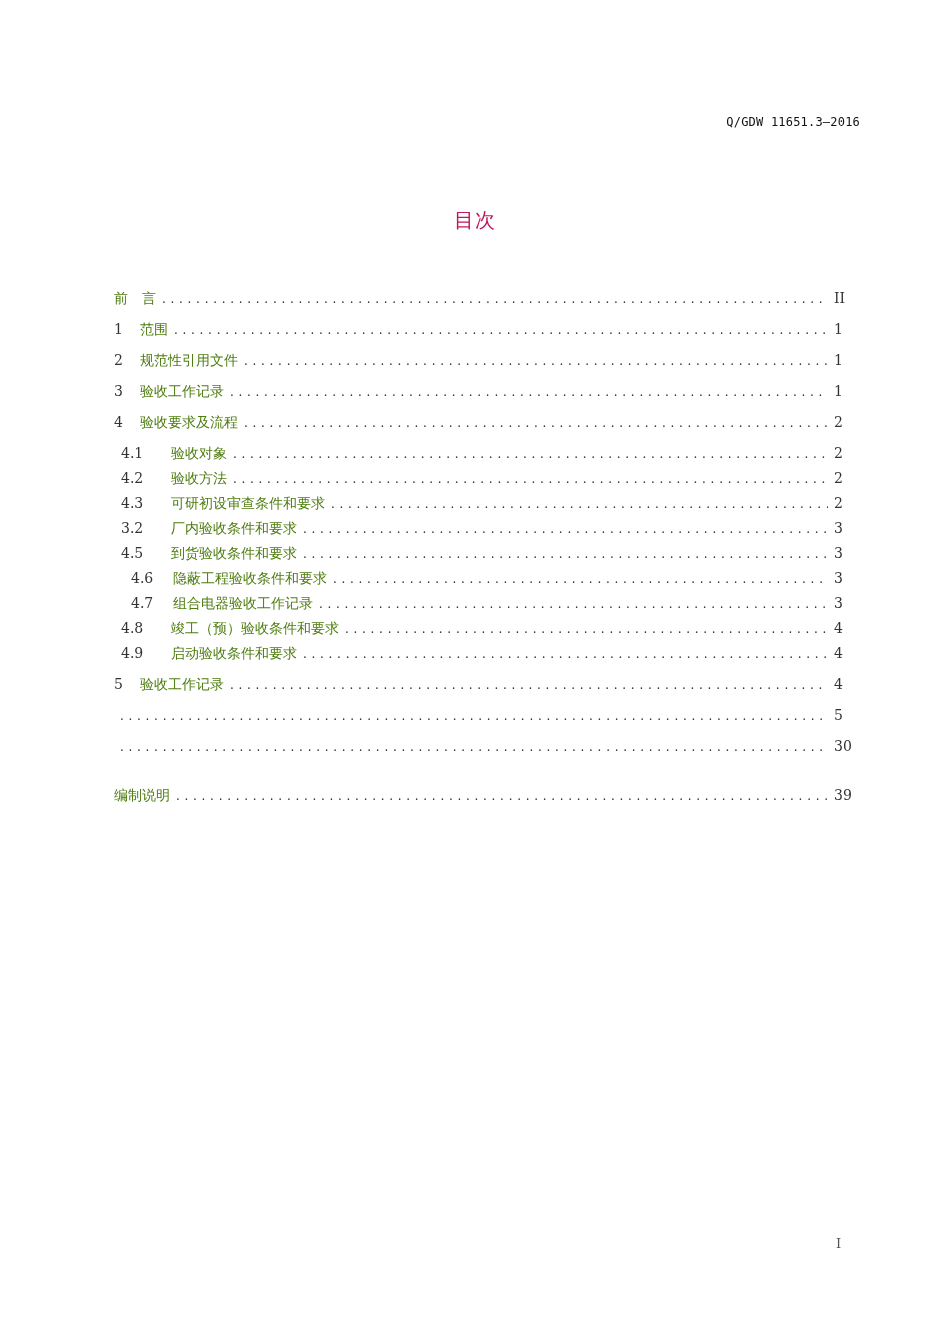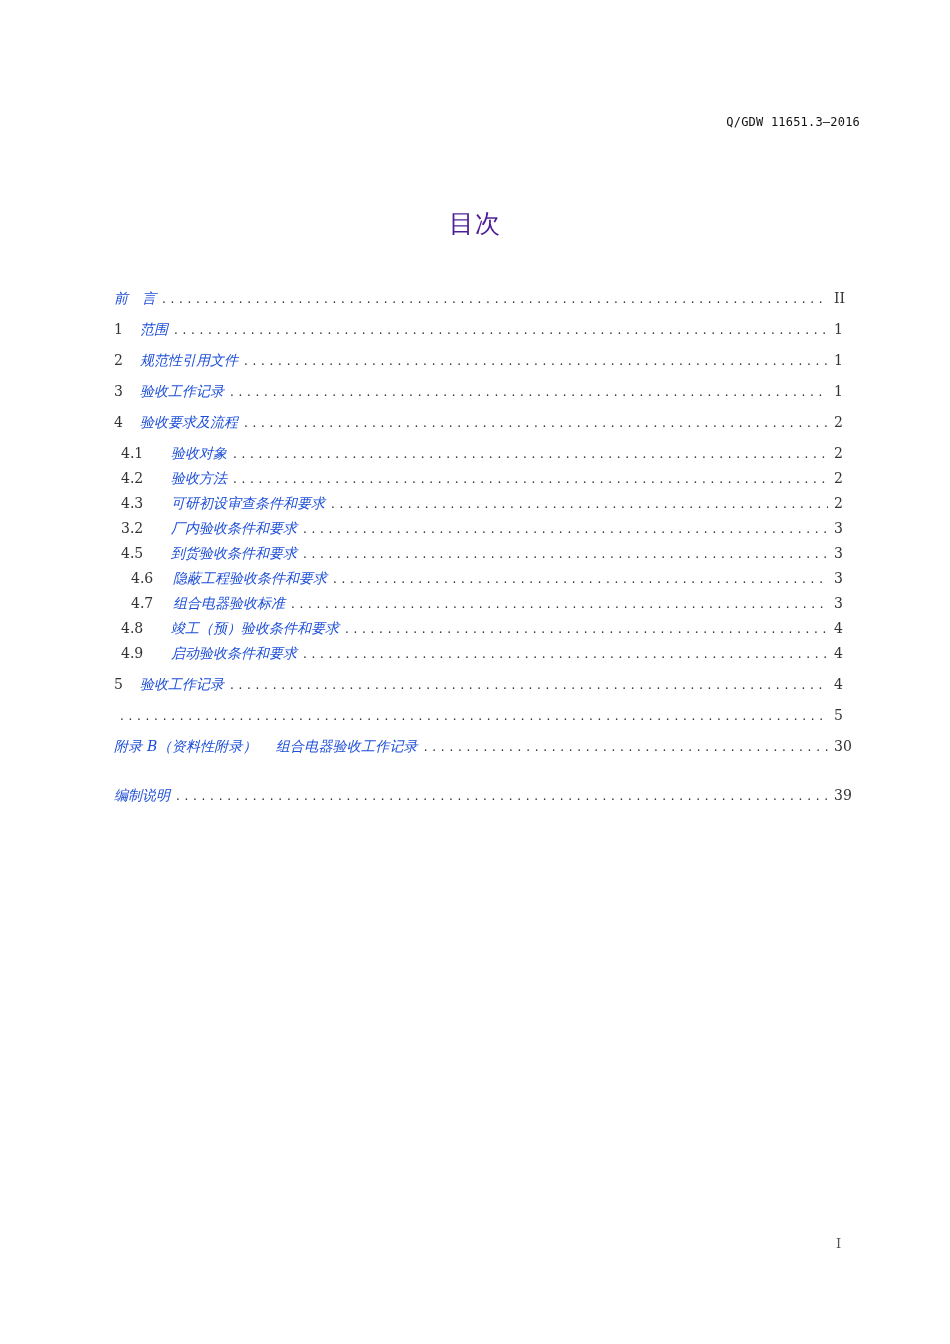--- a/index.html
+++ b/index.html
@@ -24,22 +24,22 @@
       letter-spacing: 0.2px;
       color: #111;
     }
     .toc-title {
       position: absolute;
       top: 207px;
       left: 0;
       width: 100%;
       text-align: center;
       font-family: "DejaVu Sans", "Liberation Sans", sans-serif;
-      font-size: 25px;
-      color: #4c1d95;
+      font-size: 20px;
+      color: #be185d;
       letter-spacing: 1px;
     }
     .toc {
       position: absolute;
       left: 114px;
       width: 738px;
       top: 0;
     }
     .toc-row {
       position: absolute;
@@ -55,22 +55,21 @@
     .toc-row .label {
       display: flex;
       align-items: baseline;
       flex: 0 0 auto;
     }
     .toc-row .num {
       display: inline-block;
       color: #333;
     }
     .toc-row .text {
-      color: #1d4ed8;
-      font-style: italic;
+      color: #4d7c0f;
     }
     .toc-row .leader {
       flex: 1 1 auto;
       overflow: hidden;
       margin: 0 6px 0 6px;
       color: #333;
       letter-spacing: 3.2px;
       font-size: 12px;
     }
     .toc-row .leader::before {
@@ -199,21 +198,21 @@
         <span class="num">4.6</span>
         <span class="text">隐蔽工程验收条件和要求</span>
       </span>
     <span class="leader"></span>
     <span class="page">3</span>
   </div>
 
   <div class="toc-row lvl2b" style="top:593px">
     <span class="label">
         <span class="num">4.7</span>
-        <span class="text">组合电器验收标准</span>
+        <span class="text">组合电器验收工作记录</span>
       </span>
     <span class="leader"></span>
     <span class="page">3</span>
   </div>
 
   <div class="toc-row lvl2" style="top:618px">
     <span class="label">
         <span class="num">4.8</span>
         <span class="text">竣工（预）验收条件和要求</span>
       </span>
@@ -238,23 +237,20 @@
     <span class="leader"></span>
     <span class="page">4</span>
   </div>
 
   <div class="toc-row appendix" style="top:705px">
     <span class="leader"></span>
     <span class="page">5</span>
   </div>
 
   <div class="toc-row appendix" style="top:736px">
-    <span class="label">
-        <span class="text">附录 B（资料性附录）　 组合电器验收工作记录</span>
-      </span>
     <span class="leader"></span>
     <span class="page">30</span>
   </div>
 
   <div class="toc-row" style="top:785px">
     <span class="label">
         <span class="text">编制说明</span>
       </span>
     <span class="leader"></span>
     <span class="page">39</span>

